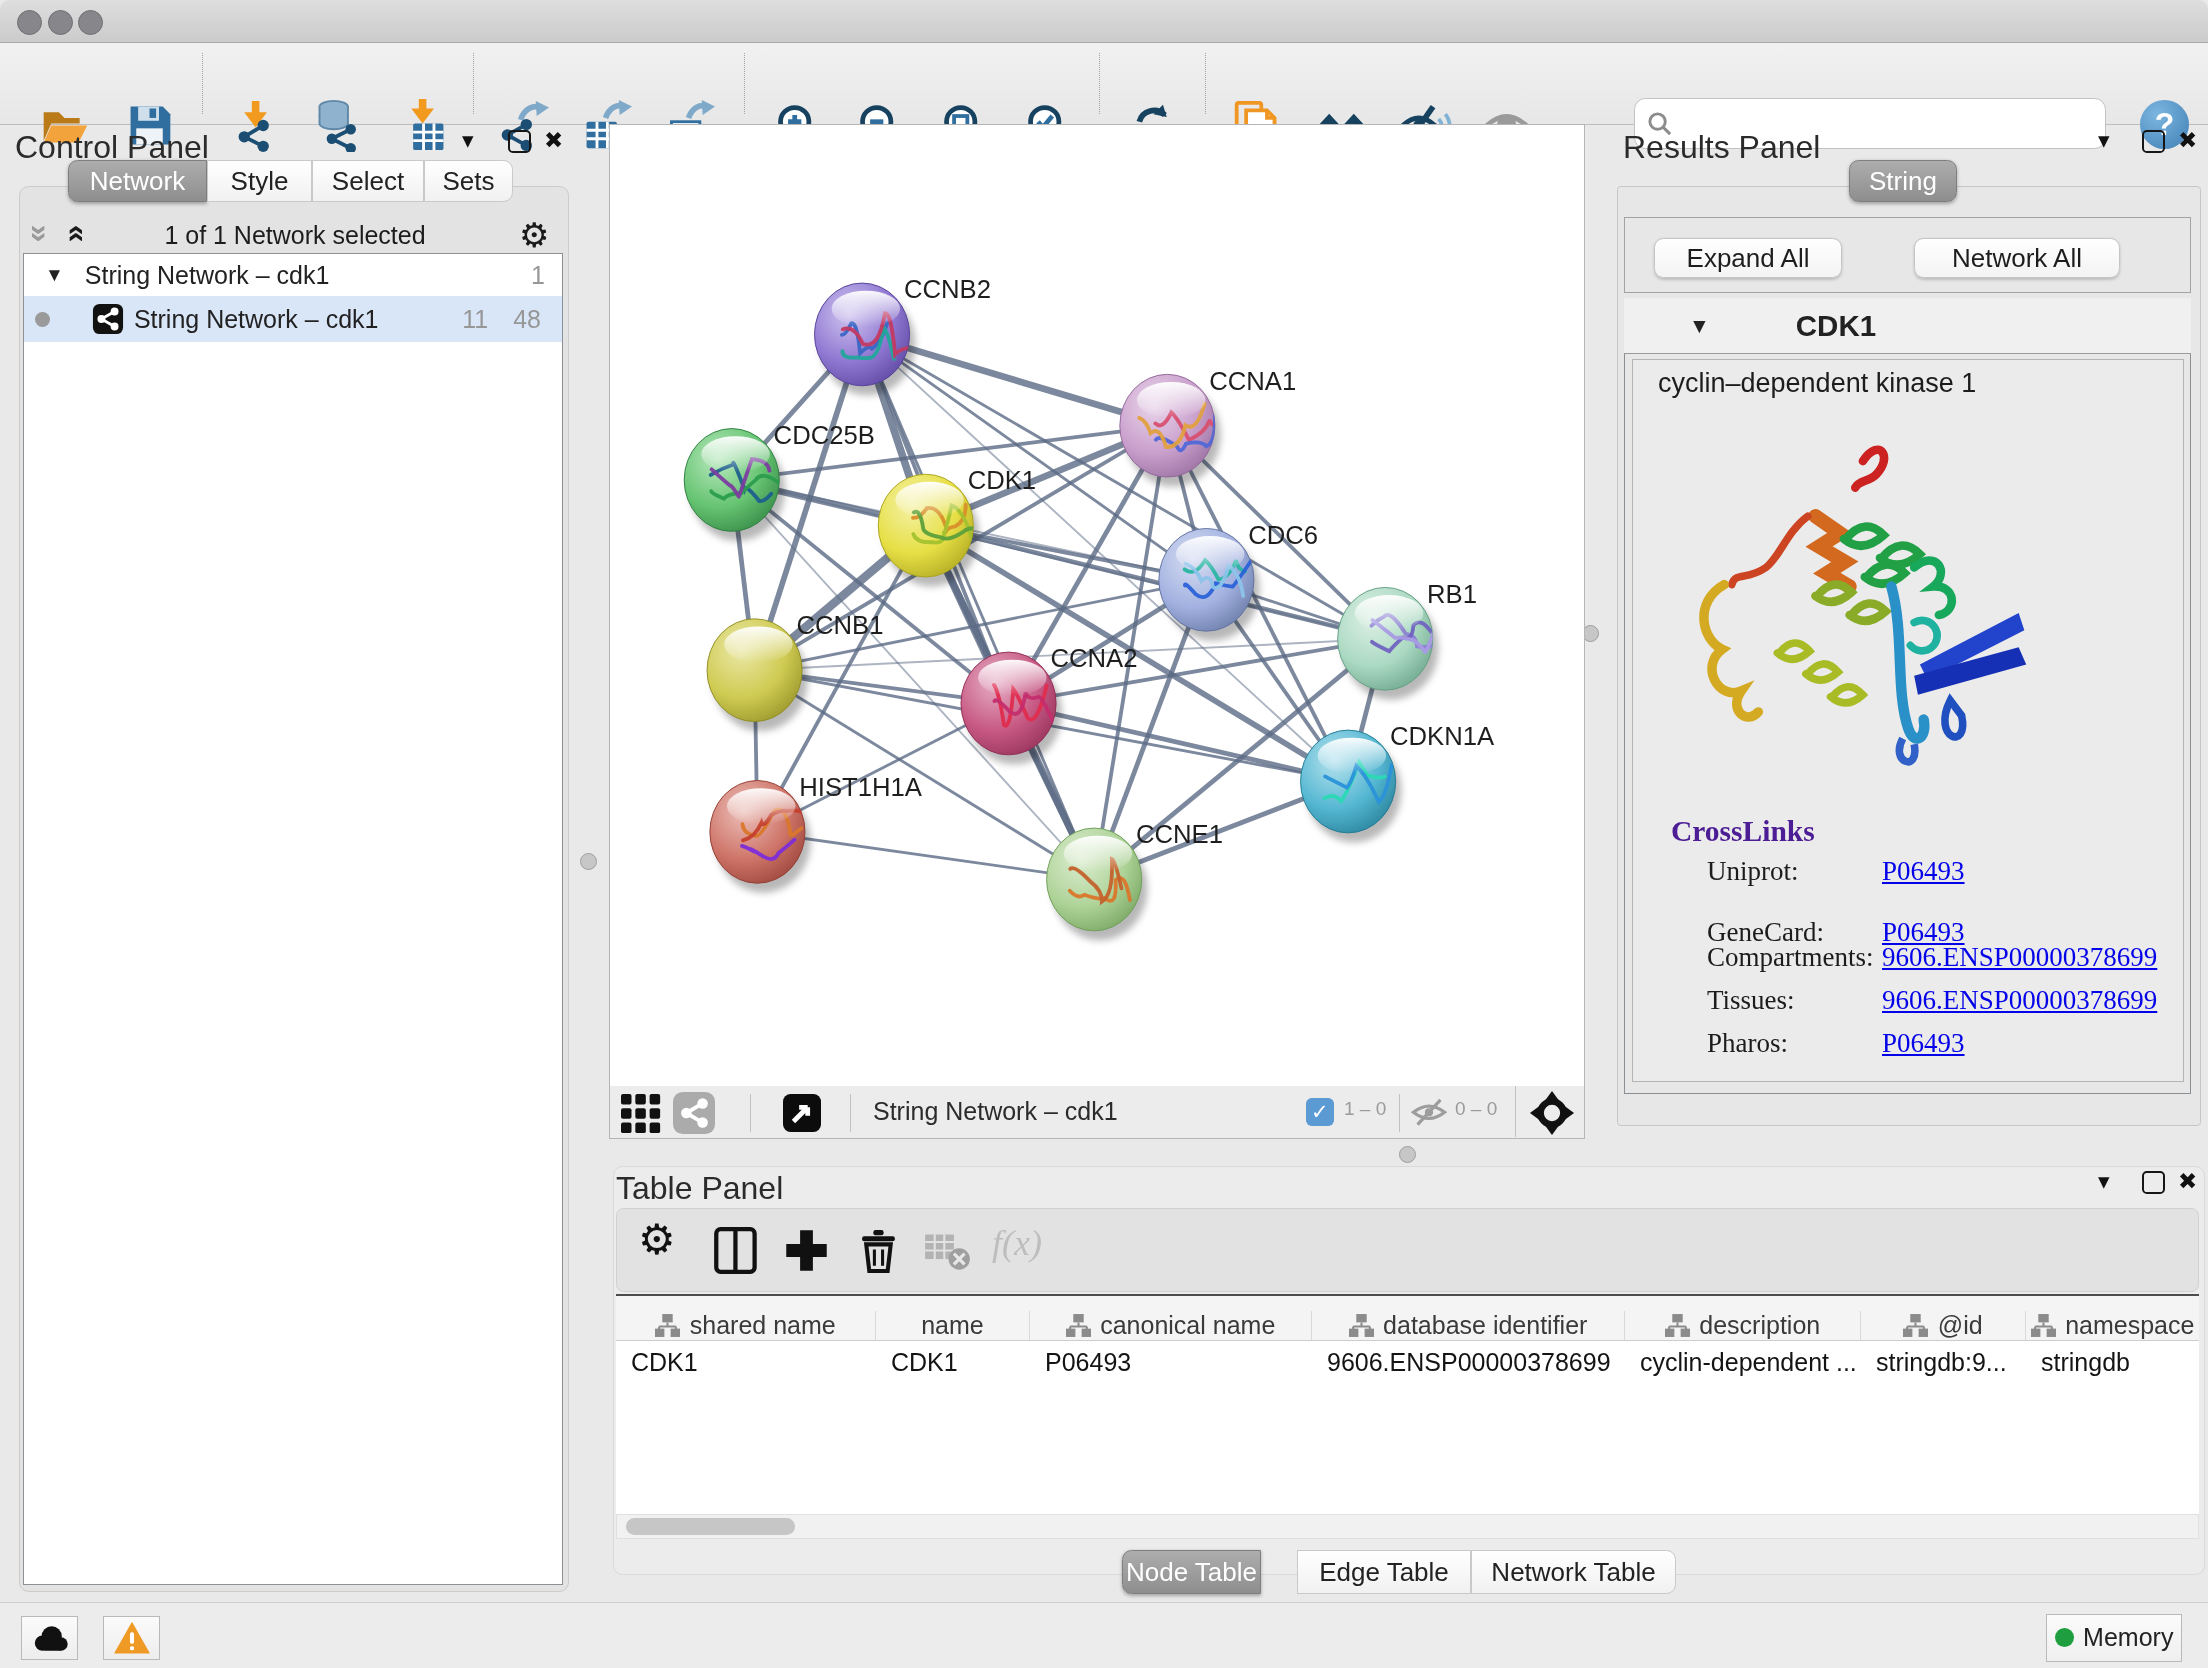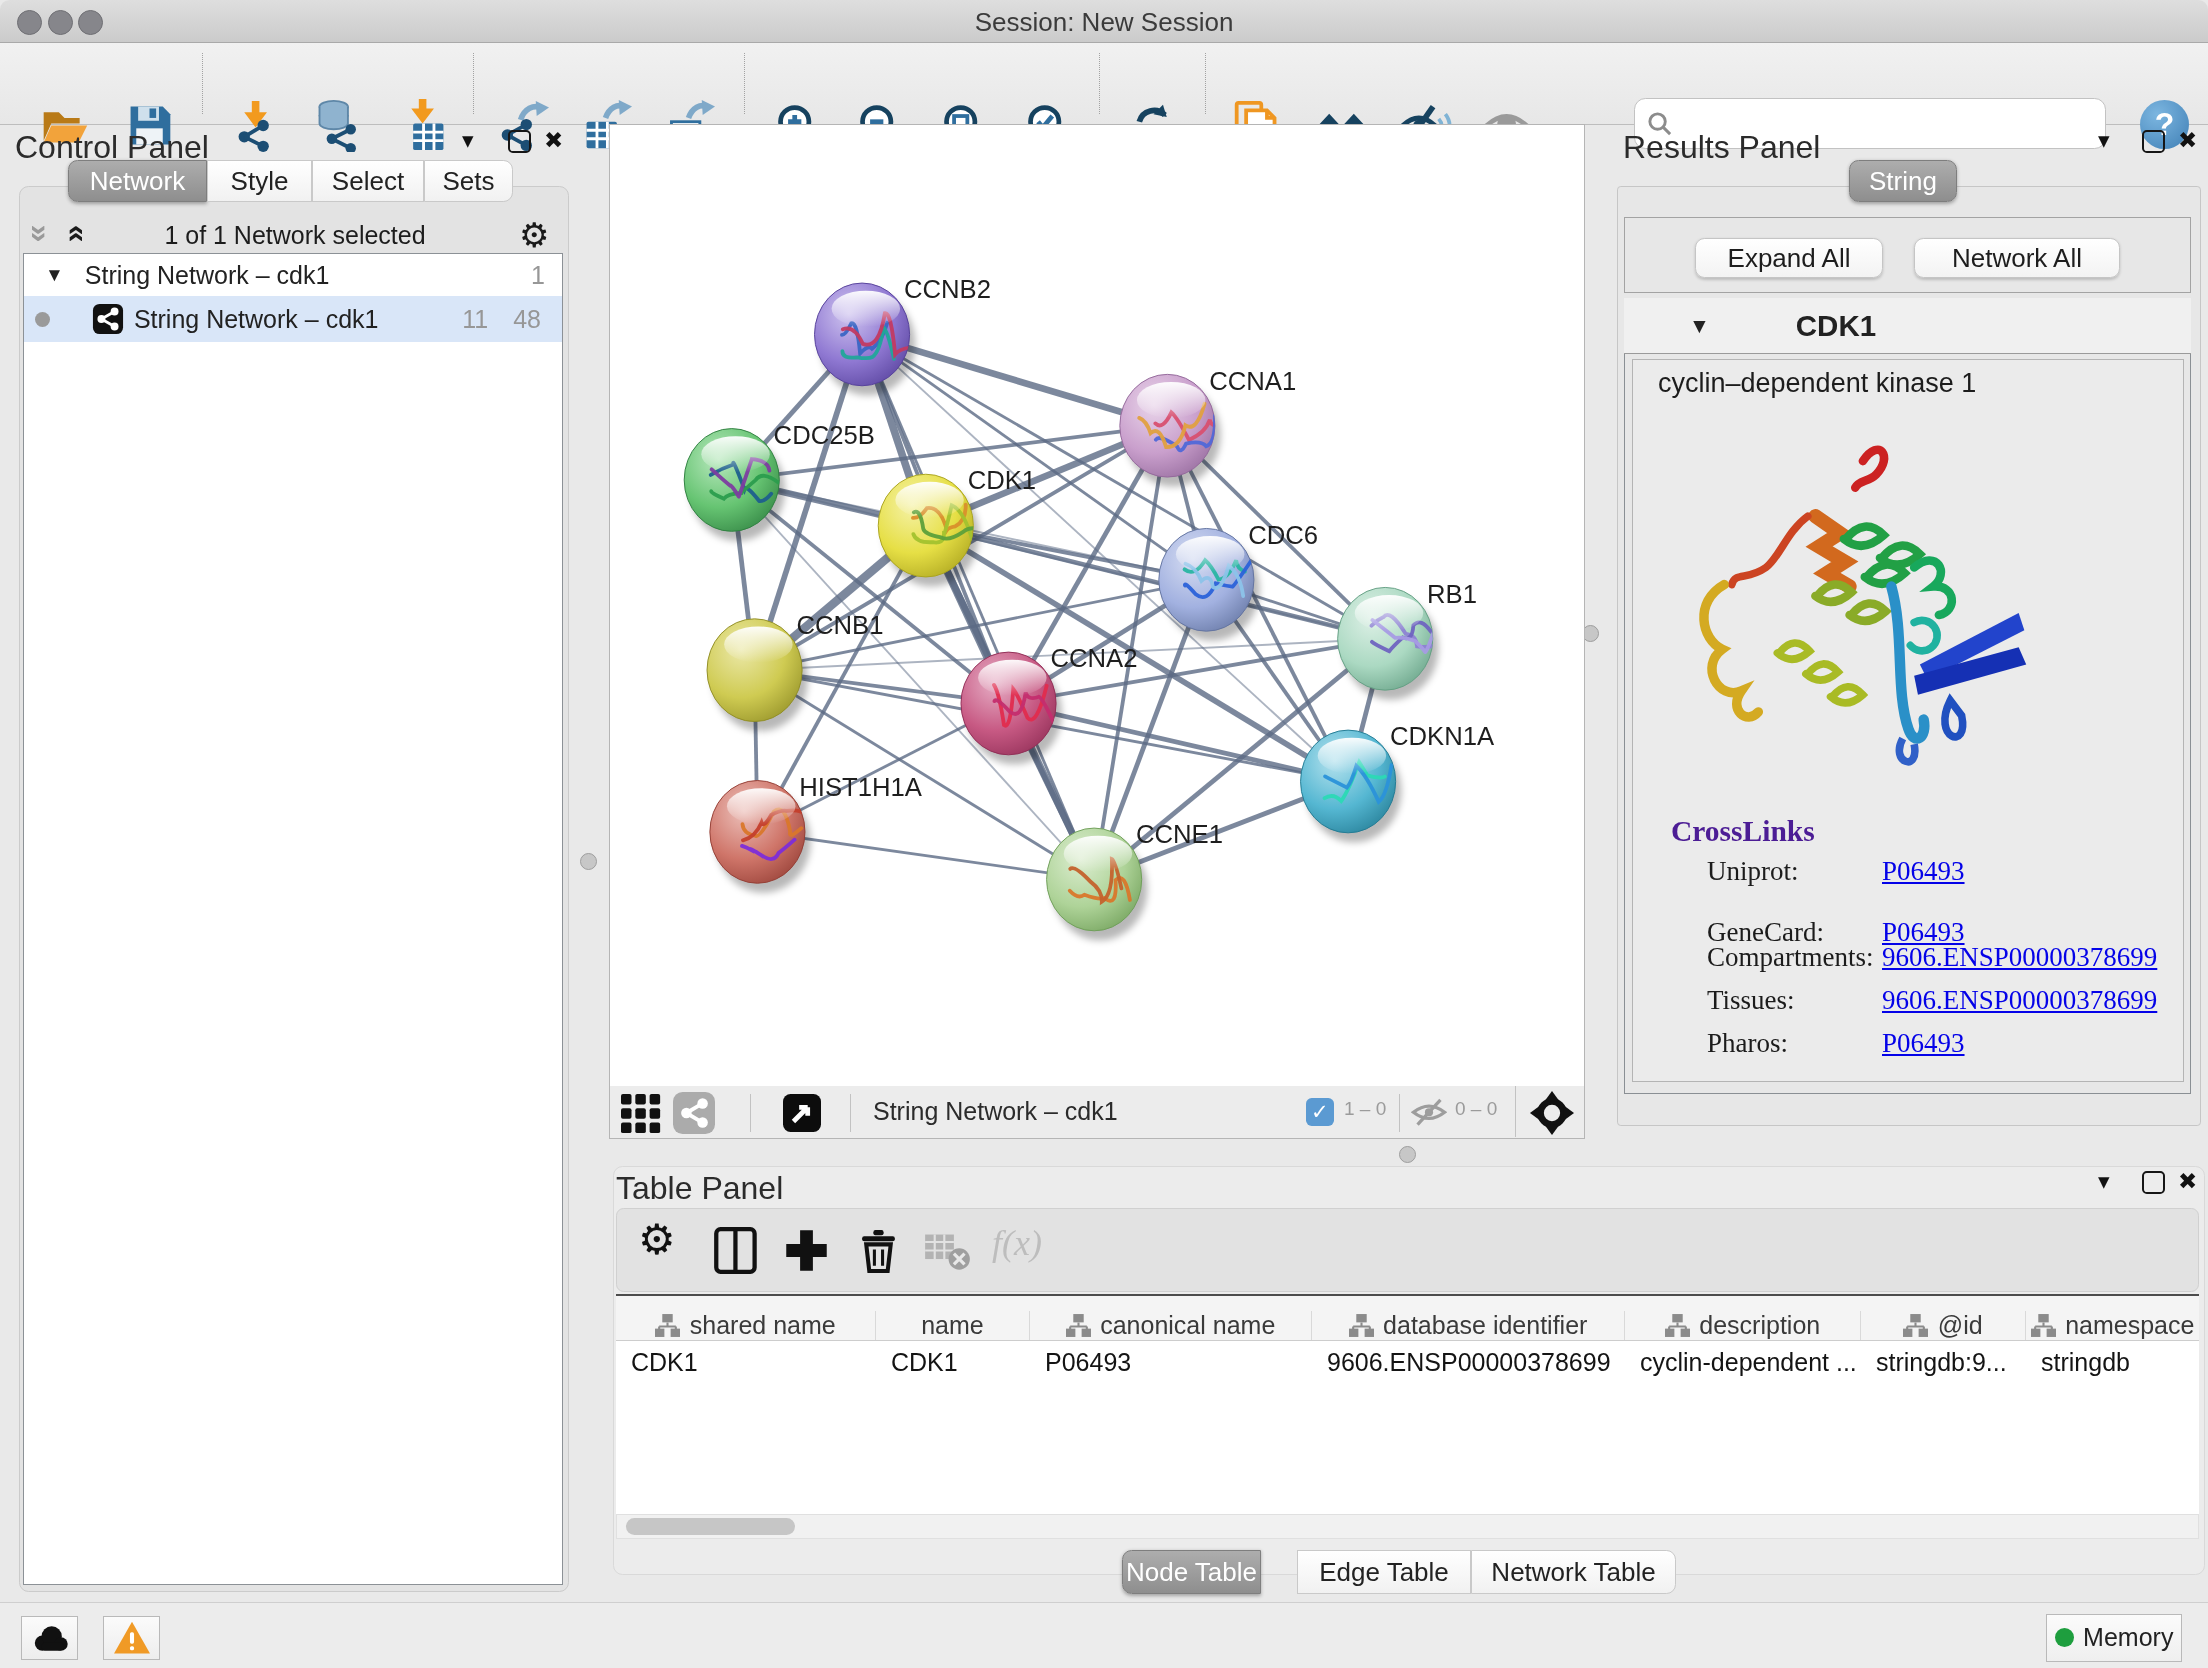--- a/index.html
+++ b/index.html
@@ -83,21 +83,20 @@
 </style>
 </head>
 <body>
 
 <div id="app">
 
   <div id="titlebar" class="abs">
     <span class="tl" style="left:17px"></span>
     <span class="tl" style="left:48px"></span>
     <span class="tl" style="left:78px"></span>
-    <div id="win-title" class="abs">Session: New Session</div>
   </div>
 
   <div id="toolbar" class="abs">
     <span class="tsep" style="left:202px"></span>
     <span class="tsep" style="left:473px"></span>
     <span class="tsep" style="left:744px"></span>
     <span class="tsep" style="left:1099px"></span>
     <span class="tsep" style="left:1205px"></span>
 
     <span class="ticon" style="left:38px">
@@ -637,21 +636,21 @@
 
   <div class="abs panel-title" style="left:1623px;top:129px">Results Panel</div>
   <span class="abs win-ic" style="left:2098px;top:127px">▾</span>
   <span class="abs sq-ic" style="left:2142px;top:130px"></span>
   <span class="abs win-ic" style="left:2178px;top:127px">✖</span>
 
   <div id="rp-box" class="abs"></div>
   <div class="tab sel lone abs" style="left:1849px;top:160px;width:108px">String</div>
 
   <div id="rp-btnbox" class="abs"></div>
-  <div class="mbtn" style="left:1695px;top:238px;width:186px;height:38px">Expand All</div>
+  <div class="mbtn" style="left:1654px;top:238px;width:186px;height:38px">Expand All</div>
   <div class="mbtn" style="left:1914px;top:238px;width:204px;height:38px">Network All</div>
 
   <div id="rp-cdkbox" class="abs"></div>
   <div id="rp-cdk-header" class="abs">
     <span style="margin-left:65px;font-size:21px">▼</span>
     <span style="margin-left:86px;font-size:29.5px;font-weight:bold">CDK1</span>
   </div>
   <div id="rp-descbox" class="abs">
     <div style="position:absolute;left:25px;top:7.6px;font-size:27px;color:#1c1c1c">cyclin–dependent kinase 1</div>
 

